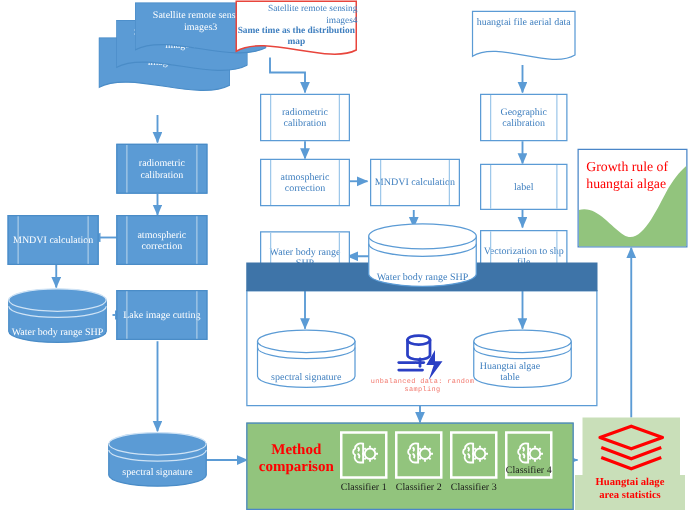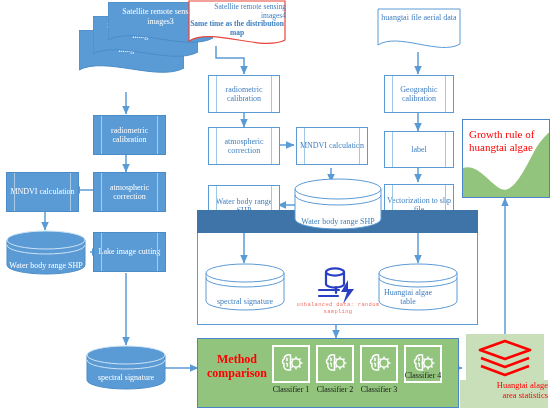--- a/index.html
+++ b/index.html
@@ -61,21 +61,21 @@
   .grow-box{position:absolute;background:#ffffff;border:1px solid #4a86c8;box-sizing:border-box;overflow:hidden;padding-left:48px;}
   .grow-title{position:absolute;left:6px;top:8px;right:4px;font-size:11px;line-height:1.15;color:#FF0000;}
 
   .banner{position:absolute;background:#3E74A8;}
   .banner .btxt{position:absolute;right:6px;top:3px;color:#cfe0ef;font-size:13px;font-weight:bold;font-style:italic;}
 
   .bigframe{position:absolute;border:1px solid #5B9BD5;background:transparent;box-sizing:border-box;}
 
   .unbal-cap{position:absolute;text-align:center;font-size:5.5px;color:#F2766B;line-height:1.25;font-family:"Liberation Mono", monospace;letter-spacing:.3px;}
 
-  .redstack-cap{position:absolute;text-align:right;font-size:8.5px;color:#FF0000;font-weight:normal;line-height:1.15;}
+  .redstack-cap{position:absolute;text-align:center;font-size:8.5px;color:#FF0000;font-weight:bold;line-height:1.15;}
 </style>
 </head>
 <body>
 
 <div id="canvas">
 
   <svg width="550" height="409" style="position:absolute;left:0;top:0;">
     <defs>
       <marker id="ah" markerWidth="7" markerHeight="7" refX="5.6" refY="2.6" orient="auto">
         <path d="M0,0 L6,2.6 L0,5.2 z" fill="#5B9BD5"></path>

